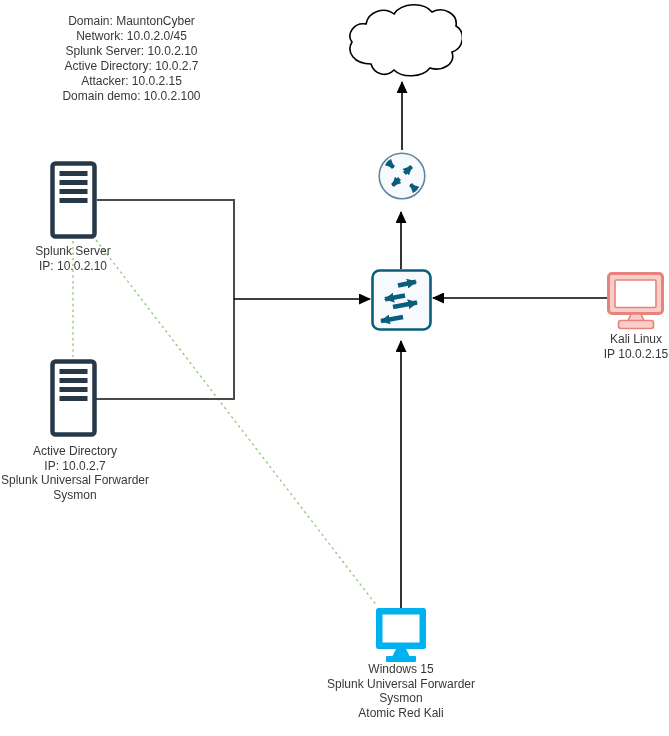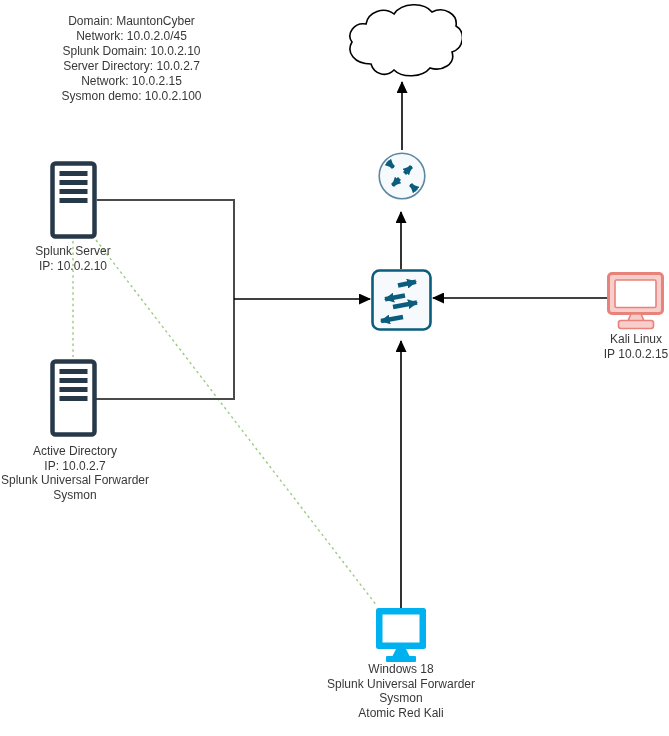--- a/index.html
+++ b/index.html
@@ -47,24 +47,24 @@
     <line class="ink-black" x1="402" y1="150" x2="402" y2="82" marker-end="url(#mblack)"></line>
     <line class="ink-black" x1="401" y1="269" x2="401" y2="212" marker-end="url(#mblack)"></line>
     <line class="ink-black" x1="401" y1="608" x2="401" y2="341" marker-end="url(#mblack)"></line>
     <line class="ink-black" x1="234" y1="299" x2="370" y2="299" marker-end="url(#mblack)"></line>
     <line class="ink-black" x1="608" y1="298" x2="433" y2="298" marker-end="url(#mblack)"></line>
   </svg>
 
   <div class="info">
     <div>Domain: MauntonCyber</div>
     <div>Network: 10.0.2.0/45</div>
-    <div>Splunk Domain: 10.0.2.10</div>
-    <div>Server Directory: 10.0.2.7</div>
-    <div>Network: 10.0.2.15</div>
-    <div>Sysmon demo: 10.0.2.100</div>
+    <div>Splunk Server: 10.0.2.10</div>
+    <div>Active Directory: 10.0.2.7</div>
+    <div>Attacker: 10.0.2.15</div>
+    <div>Domain demo: 10.0.2.100</div>
   </div>
 
   <svg class="icon" style="left:344px;top:2px;" width="118" height="78" viewBox="0 0 118 78">
     <path d="M27,62 C10,62 2,50 8,40 C2,32 10,20 22,22 C24,10 40,4 50,12 C58,0 80,0 88,10
              C100,4 114,12 112,24 C122,30 120,46 108,50 C112,62 98,70 86,66 C78,76 58,76 50,68
              C42,76 30,72 27,62 Z" fill="#fff" stroke="#000" stroke-width="1.6"></path>
   </svg>
 
   <svg class="icon" style="left:377px;top:151px;" width="50" height="50" viewBox="0 0 50 50">
     <circle class="ring node-fill" cx="25" cy="25" r="22.8"></circle>
@@ -131,19 +131,19 @@
     <div>Splunk Universal Forwarder</div>
     <div>Sysmon</div>
   </div>
 
   <div class="label" style="left:566px;top:332px;width:140px;">
     <div>Kali Linux</div>
     <div>IP 10.0.2.15</div>
   </div>
 
   <div class="label" style="left:311px;top:662px;width:180px;">
-    <div>Windows 18</div>
+    <div>Windows 15</div>
     <div>Splunk Universal Forwarder</div>
     <div>Sysmon</div>
     <div>Atomic Red Kali</div>
   </div>
 
 </div>
 
 </body></html>

